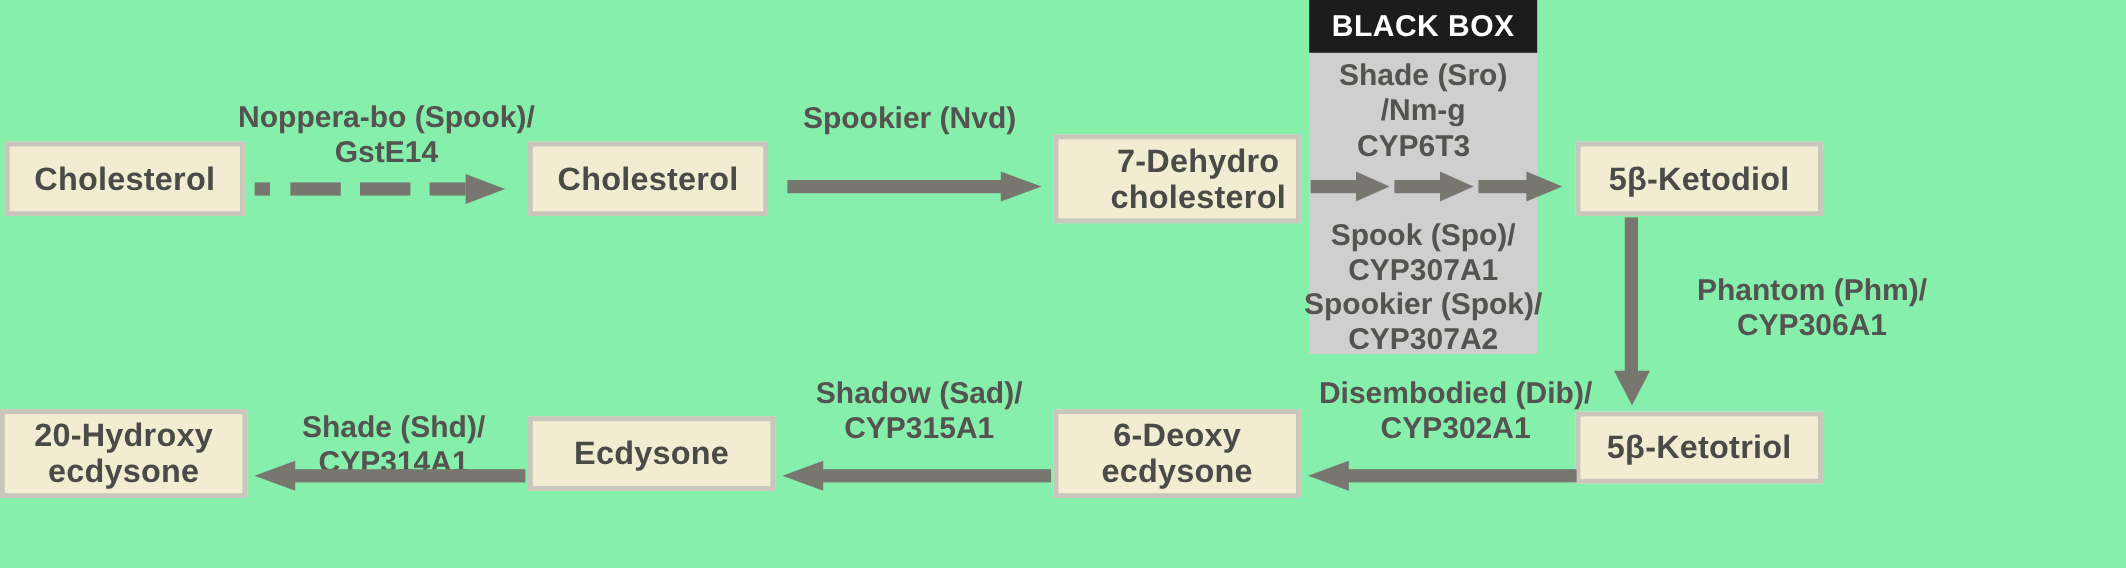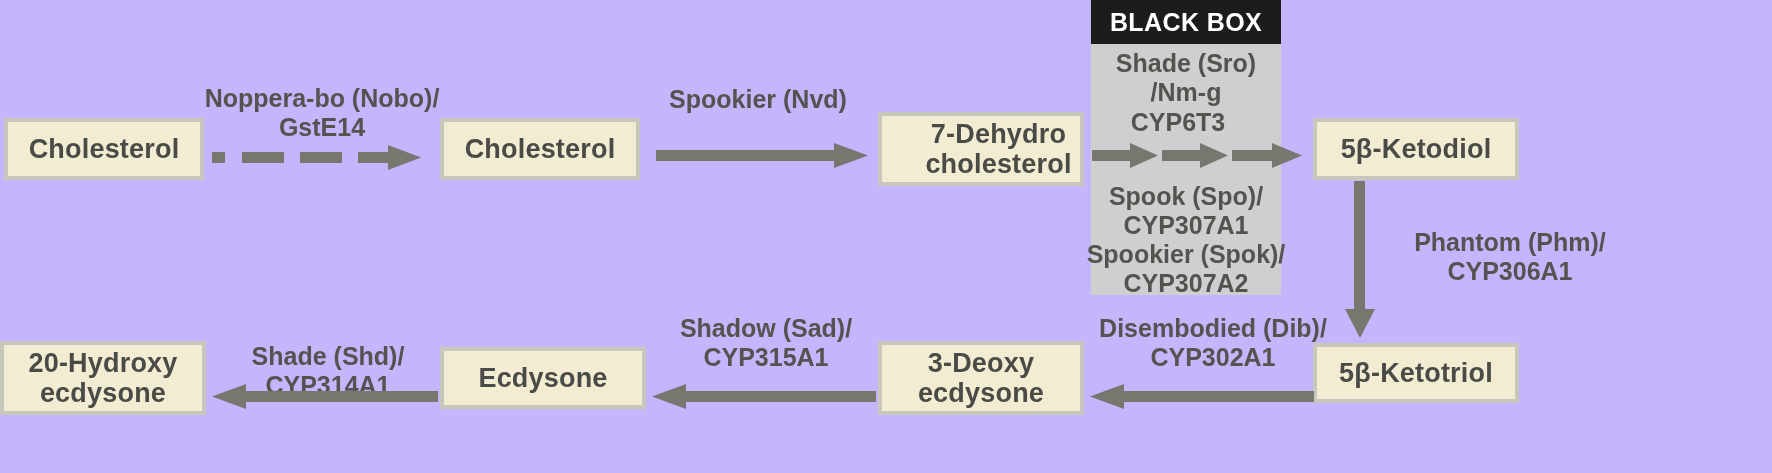--- a/index.html
+++ b/index.html
@@ -7,21 +7,21 @@
     padding: 0;
     background: #ffffff;
   }
   body {
     font-family: "Liberation Sans", sans-serif;
   }
   #canvas {
     position: relative;
     width: 1772px;
     height: 473px;
-    background: #c4b5fd;
+    background: #86efac;
     overflow: hidden;
   }
 
   
   .mbox {
     position: absolute;
     box-sizing: border-box;
     background: #f2ecd2;
     border: 4px solid #c9c6bc;
     color: #4a4a47;
@@ -94,29 +94,29 @@
 
   <div class="mbox" style="left:440px; top:118px; width:200px; height:62px;">Cholesterol</div>
 
   <div class="mbox" style="left:878px; top:112px; width:206px; height:74px;padding-left:35px;">7-Dehydro
 cholesterol</div>
 
   <div class="mbox" style="left:1313px; top:118px; width:206px; height:62px;">5β-Ketodiol</div>
 
   <div class="mbox" style="left:1313px; top:343px; width:206px; height:60px;">5β-Ketotriol</div>
 
-  <div class="mbox" style="left:878px; top:341px; width:206px; height:74px;">3-Deoxy
+  <div class="mbox" style="left:878px; top:341px; width:206px; height:74px;">6-Deoxy
 ecdysone</div>
 
   <div class="mbox" style="left:440px; top:347px; width:206px; height:62px;">Ecdysone</div>
 
   <div class="mbox" style="left:0px; top:341px; width:206px; height:74px;">20-Hydroxy
 ecdysone</div>
 
-  <div class="elabel" style="left:192px; top:84px; width:260px;">Noppera-bo (Nobo)/
+  <div class="elabel" style="left:192px; top:84px; width:260px;">Noppera-bo (Spook)/
 GstE14</div>
 
   <div class="elabel" style="left:628px; top:85px; width:260px;">Spookier (Nvd)</div>
 
   <div class="elabel" style="left:1370px; top:228px; width:280px;">Phantom (Phm)/
 CYP306A1</div>
 
   <div class="elabel" style="left:1082px; top:314px; width:262px;">Disembodied (Dib)/
 CYP302A1</div>
 

